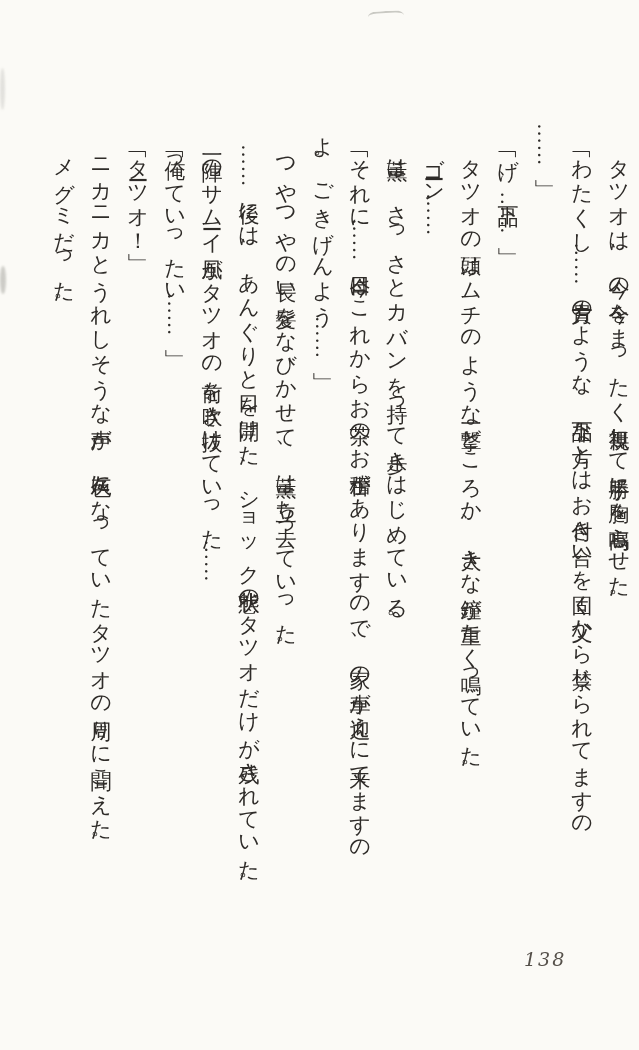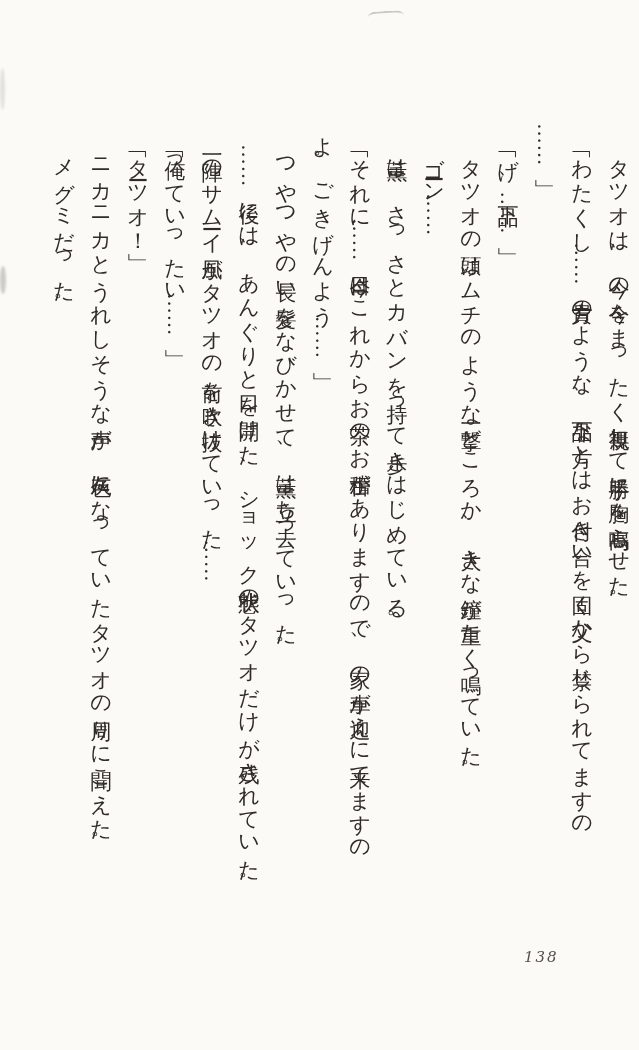--- a/index.html
+++ b/index.html
@@ -35,21 +35,21 @@
   .text-column.indent{
     text-indent:21px;
   }
   
   .page-number{
     position:absolute;
     left:524px;
     top:948px;
     font-family:"DejaVu Serif",serif;
     font-style:italic;
-    font-size:15px;
+    font-size:19px;
     letter-spacing:2px;
     color:var(--folio);
   }
   
   .artifact{position:absolute;pointer-events:none;}
   .artifact-top{
     left:368px;top:11px;width:36px;height:8px;
     border-top:2px solid rgba(110,110,100,0.35);
     border-radius:50% / 100%;
     transform:rotate(-3deg);

